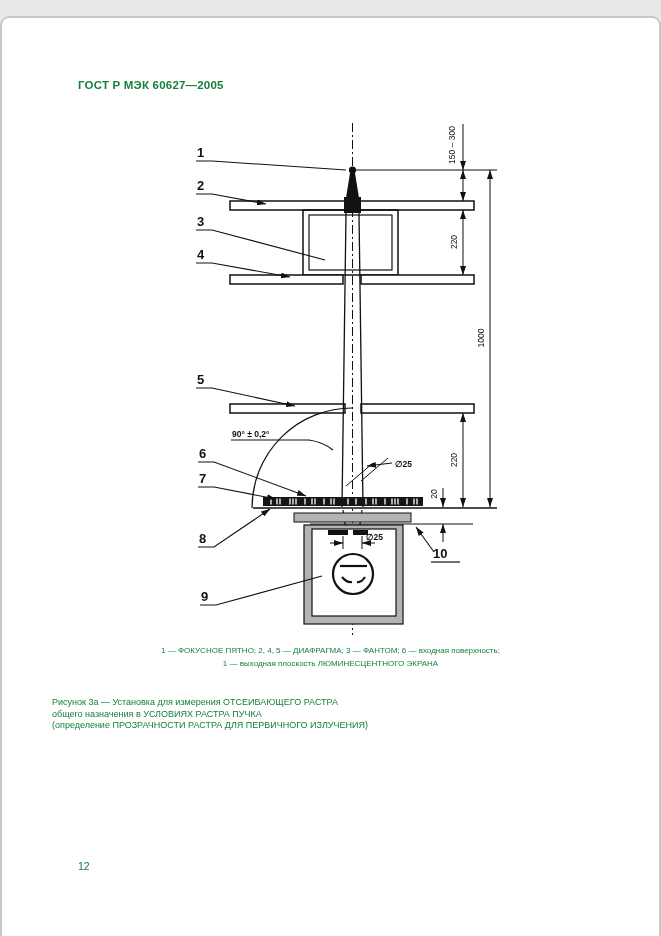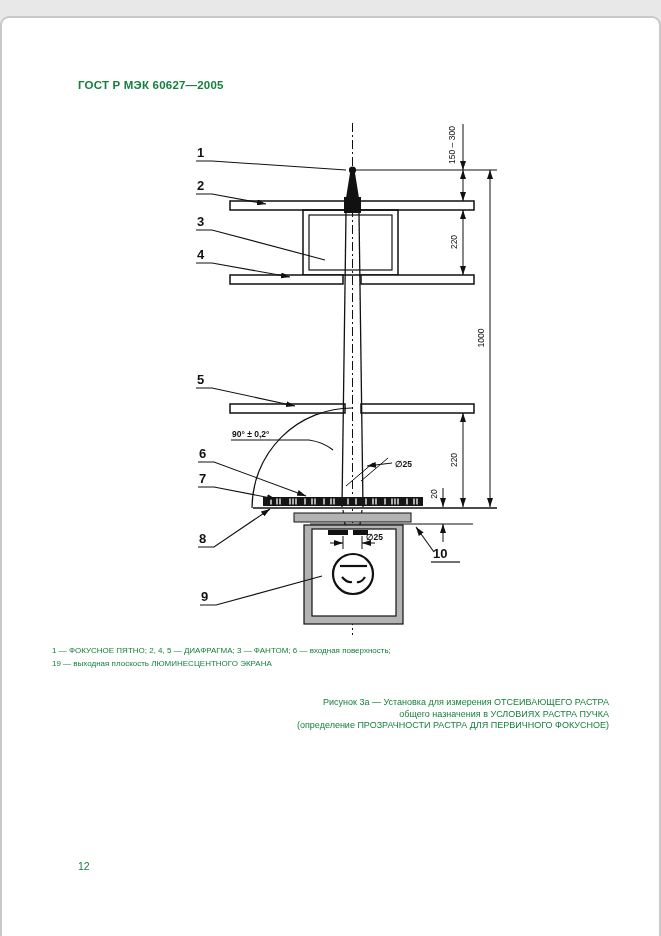--- a/index.html
+++ b/index.html
@@ -17,25 +17,25 @@
   .hdr{
     position:absolute;left:76px;top:61px;
     font-size:11.5px;font-weight:bold;letter-spacing:.2px;
   }
   .pagenum{
     position:absolute;left:76px;top:842px;
     font-size:10.5px;
   }
   .legend{
     position:absolute;left:50px;right:50px;top:627px;
-    font-size:8px;line-height:12.5px;
+    text-align:center;font-size:8px;line-height:12.5px;
   }
   .caption{
     position:absolute;left:50px;right:50px;top:679px;
-    text-align:right;font-size:9px;line-height:11.5px;
+    text-align:left;font-size:9px;line-height:11.5px;
   }
   svg{position:absolute;left:0;top:0;}
   svg text{font-family:"Liberation Sans", sans-serif;fill:#111;}
   .plbl{font-size:13px;font-weight:bold;}
   .dimt{font-size:8.5px;}
   .dimb{font-size:8.5px;font-weight:bold;}
 </style>
 </head>
 <body>
 
@@ -174,23 +174,23 @@
     <text class="plbl" x="199" y="583">9</text>
     <polyline points="198,587 214,587 320,558" fill="none" stroke="#111" stroke-width="1.1"></polyline>
 
     <text class="plbl" x="431" y="540">10</text>
     <line x1="432" y1="534" x2="414" y2="509" stroke="#111" stroke-width="1.1" marker-end="url(#arr)"></line>
     <line x1="429" y1="544" x2="458" y2="544" stroke="#111" stroke-width="1.2"></line>
   </svg>
 
   <div class="legend">
     <div>1 — ФОКУСНОЕ ПЯТНО; 2, 4, 5 — ДИАФРАГМА; 3 — ФАНТОМ; 6 — входная поверхность;</div>
-    <div>19 — выходная плоскость ЛЮМИНЕСЦЕНТНОГО ЭКРАНА</div>
+    <div>1 — выходная плоскость ЛЮМИНЕСЦЕНТНОГО ЭКРАНА</div>
   </div>
 
   <div class="caption">
     <div>Рисунок 3а — Установка для измерения ОТСЕИВАЮЩЕГО РАСТРА</div>
     <div>общего назначения в УСЛОВИЯХ РАСТРА ПУЧКА</div>
-    <div>(определение ПРОЗРАЧНОСТИ РАСТРА ДЛЯ ПЕРВИЧНОГО ФОКУСНОЕ)</div>
+    <div>(определение ПРОЗРАЧНОСТИ РАСТРА ДЛЯ ПЕРВИЧНОГО ИЗЛУЧЕНИЯ)</div>
   </div>
 
   <div class="pagenum">12</div>
 </div>
 
 </body></html>

